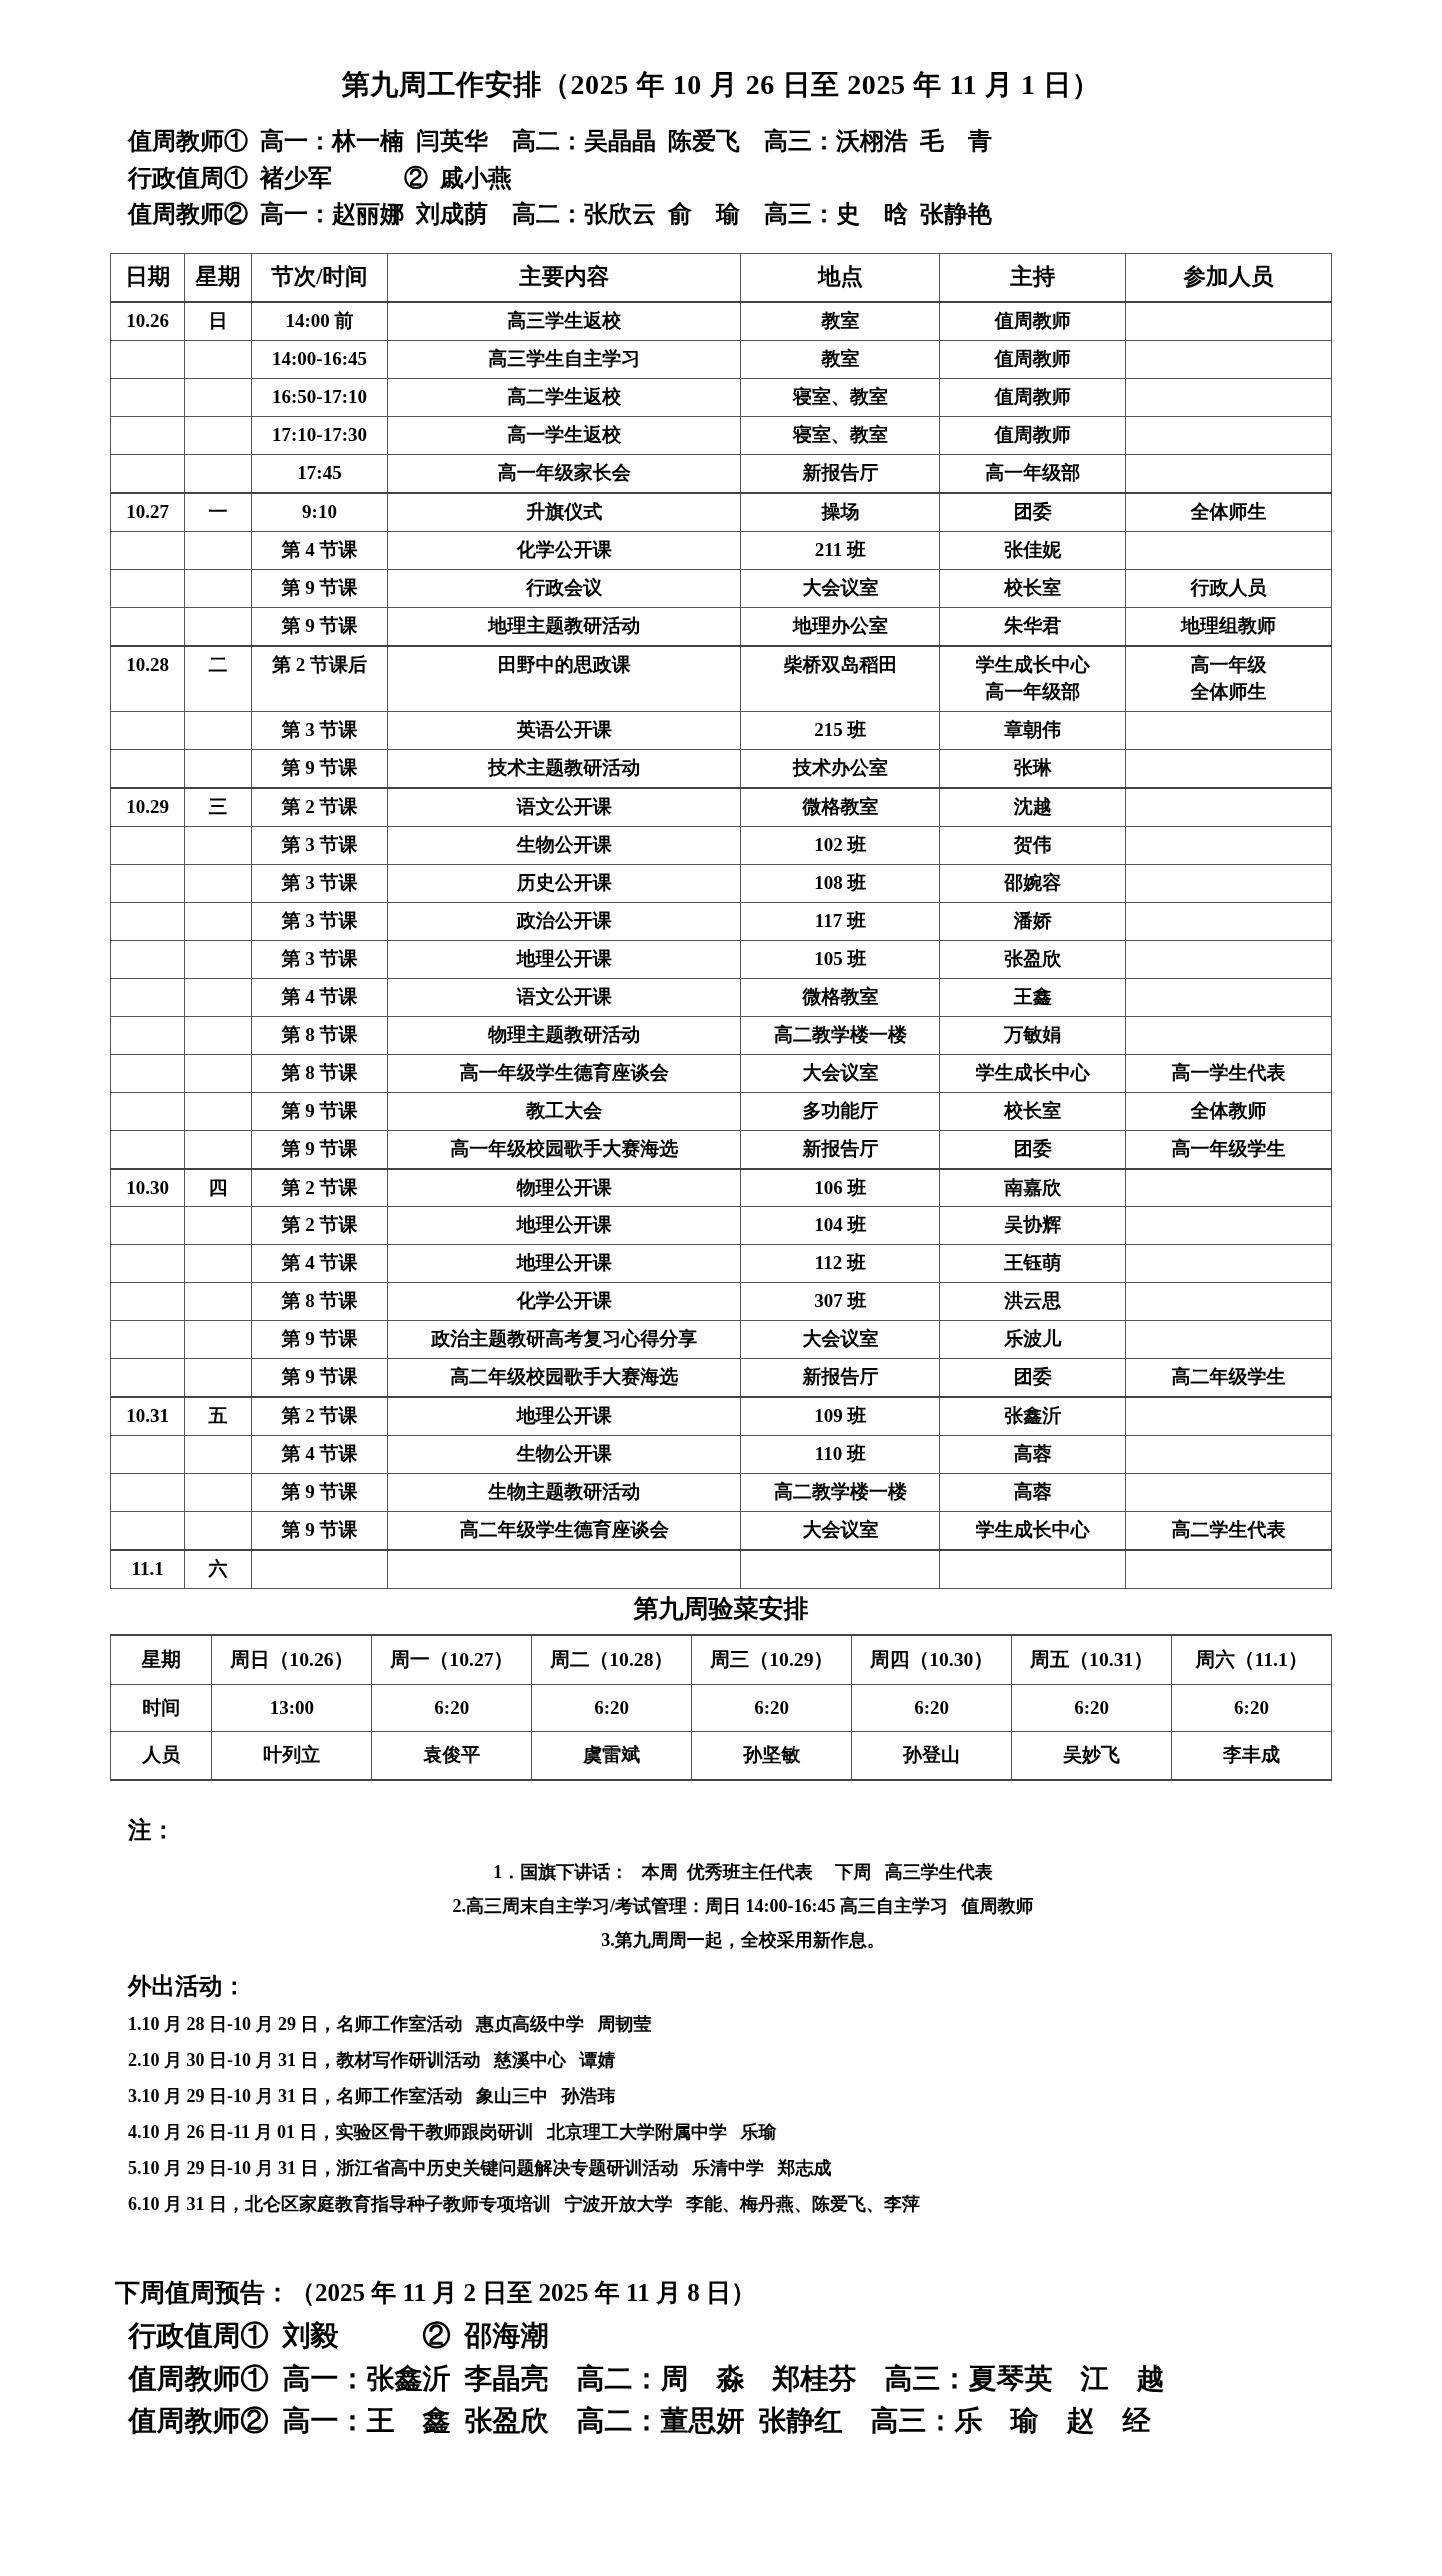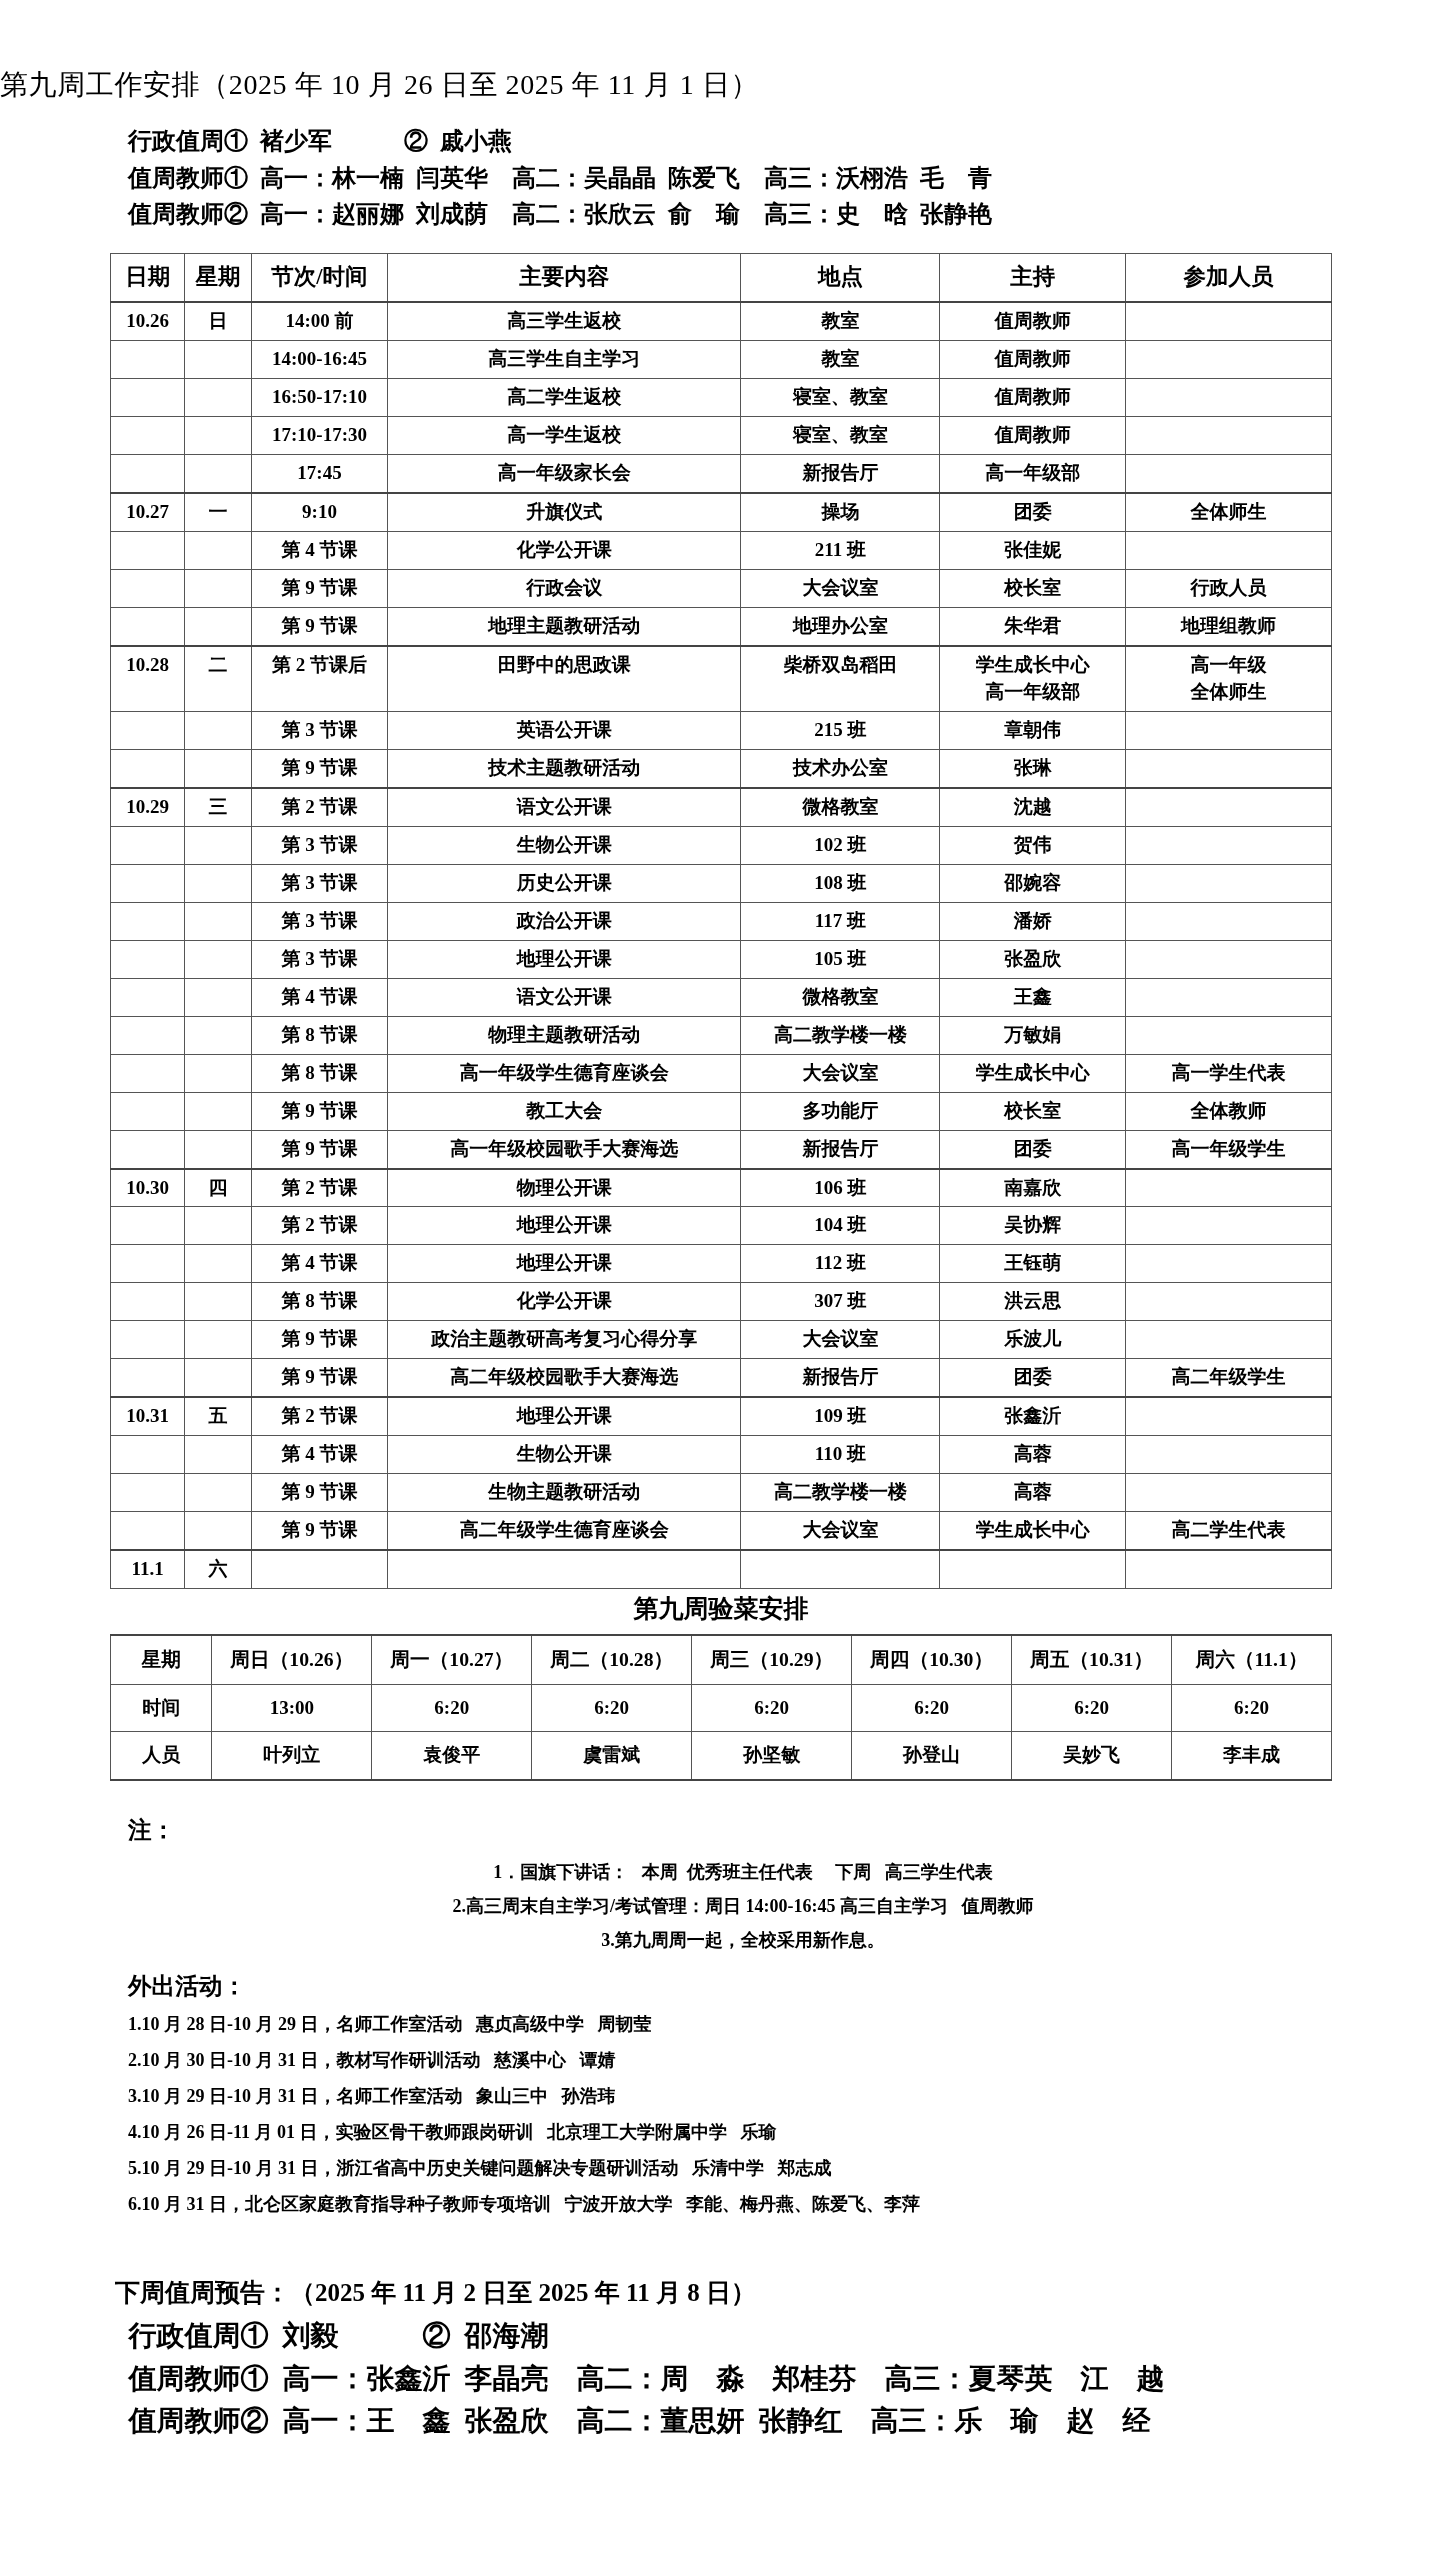--- a/index.html
+++ b/index.html
@@ -8,22 +8,22 @@
     width: 1442px;
     background: #ffffff;
     font-family: "Liberation Serif", "DejaVu Serif", serif;
     color: #000000;
     -webkit-font-smoothing: none;
   }
   .page { width: 1442px; min-height: 2576px; padding: 0; position: relative; }
 
   
   .doc-title {
-    text-align: left;
-    font-weight: normal;
+    text-align: center;
+    font-weight: bold;
     font-size: 28px;
     letter-spacing: 0.6px;
     padding-top: 66px;
     padding-bottom: 5.6px;
   }
 
   
   .duty-block { padding-left: 128px; padding-top: 13.5px; }
   .duty-line {
     font-size: 24px;
@@ -121,22 +121,22 @@
   .spacer-bottom { height: 67px; }
 </style>
 </head>
 <body>
 
 <div class="page">
 
   <div class="doc-title">第九周工作安排（2025 年 10 月 26 日至 2025 年 11 月 1 日）</div>
 
   <div class="duty-block">
+    <div class="duty-line">值周教师①  高一：林一楠  闫英华    高二：吴晶晶  陈爱飞    高三：沃栩浩  毛    青</div>
     <div class="duty-line">行政值周①  褚少军            ②  戚小燕</div>
-    <div class="duty-line">值周教师①  高一：林一楠  闫英华    高二：吴晶晶  陈爱飞    高三：沃栩浩  毛    青</div>
     <div class="duty-line">值周教师②  高一：赵丽娜  刘成荫    高二：张欣云  俞    瑜    高三：史    晗  张静艳</div>
   </div>
 
   <div class="table-wrap">
     <table class="sched">
       <colgroup>
         <col class="c-date">
           <col class="c-week">
           <col class="c-period">
           <col class="c-content">

